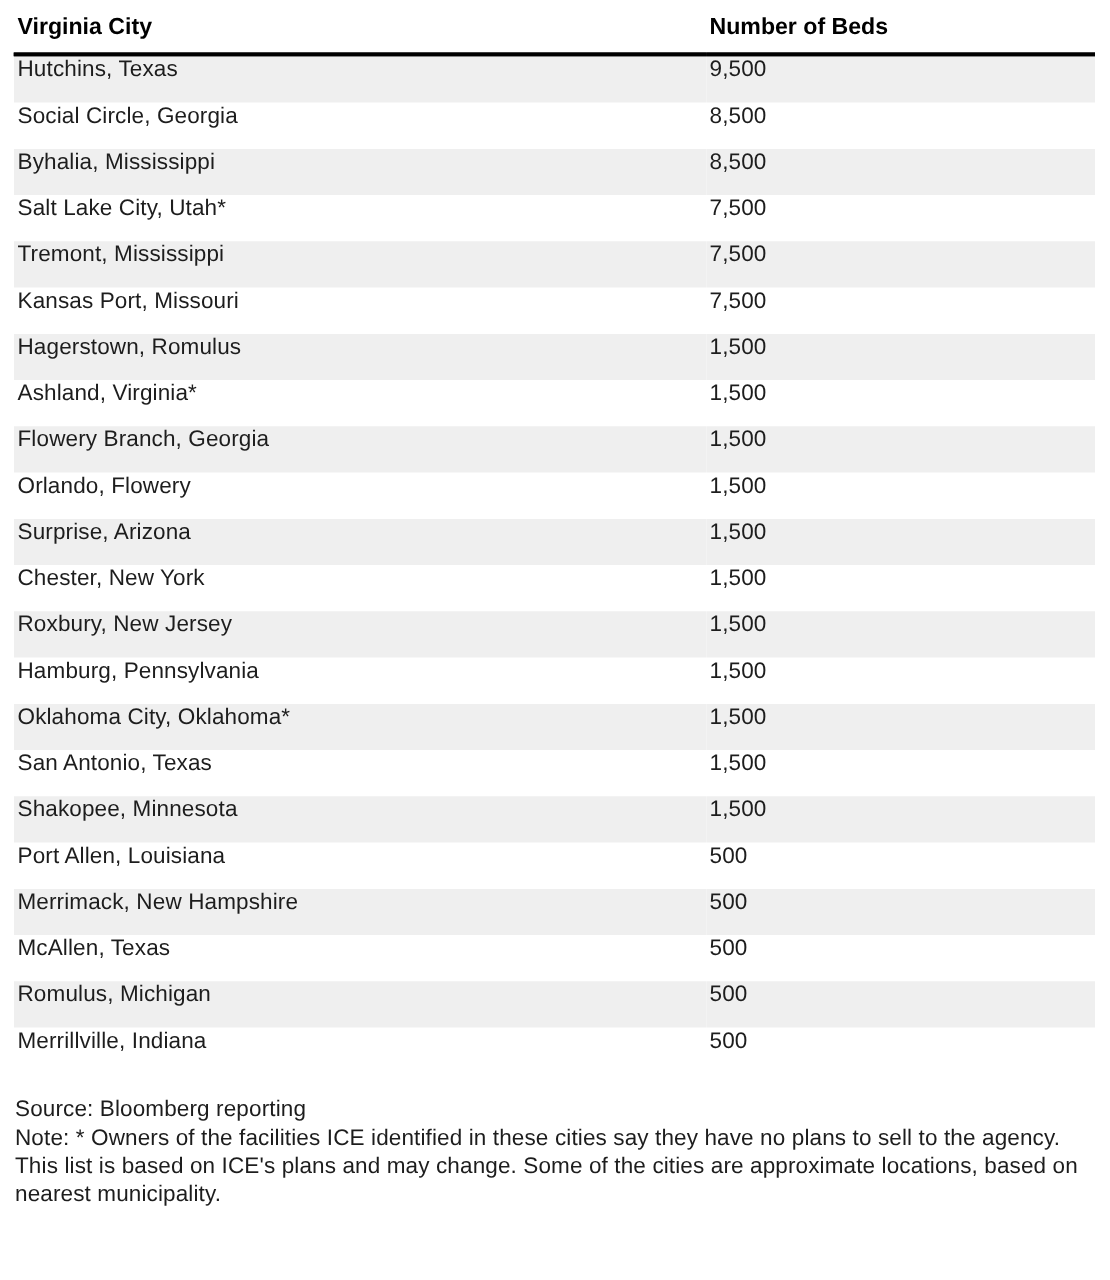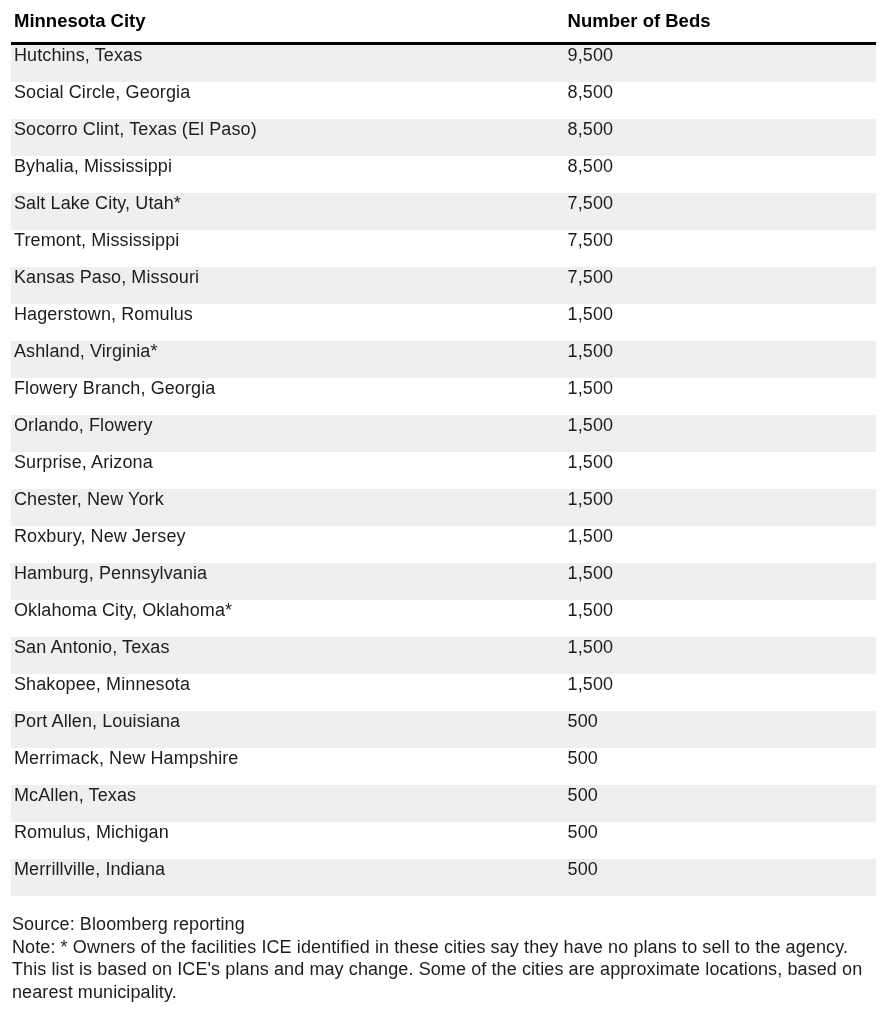--- a/index.html
+++ b/index.html
@@ -69,51 +69,47 @@
 <body>
 
 <div class="page">
   <table class="facilities">
     <colgroup>
       <col class="col-city">
       <col class="col-beds">
     </colgroup>
     <thead>
       <tr>
-        <th>Minnesota City</th>
+        <th>Virginia City</th>
         <th>Number of Beds</th>
       </tr>
     </thead>
     <tbody>
         <tr>
           <td>Hutchins, Texas</td>
           <td>9,500</td>
         </tr>
         <tr>
           <td>Social Circle, Georgia</td>
-          <td>8,500</td>
-        </tr>
-        <tr>
-          <td>Socorro Clint, Texas (El Paso)</td>
           <td>8,500</td>
         </tr>
         <tr>
           <td>Byhalia, Mississippi</td>
           <td>8,500</td>
         </tr>
         <tr>
           <td>Salt Lake City, Utah*</td>
           <td>7,500</td>
         </tr>
         <tr>
           <td>Tremont, Mississippi</td>
           <td>7,500</td>
         </tr>
         <tr>
-          <td>Kansas Paso, Missouri</td>
+          <td>Kansas Port, Missouri</td>
           <td>7,500</td>
         </tr>
         <tr>
           <td>Hagerstown, Romulus</td>
           <td>1,500</td>
         </tr>
         <tr>
           <td>Ashland, Virginia*</td>
           <td>1,500</td>
         </tr>

